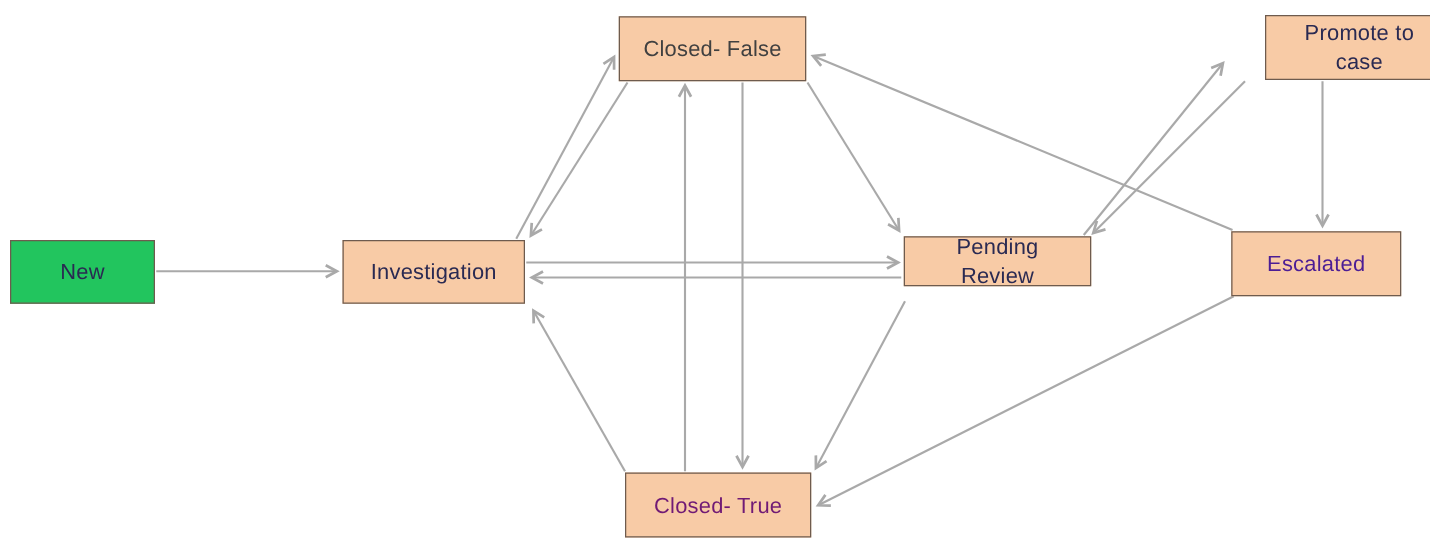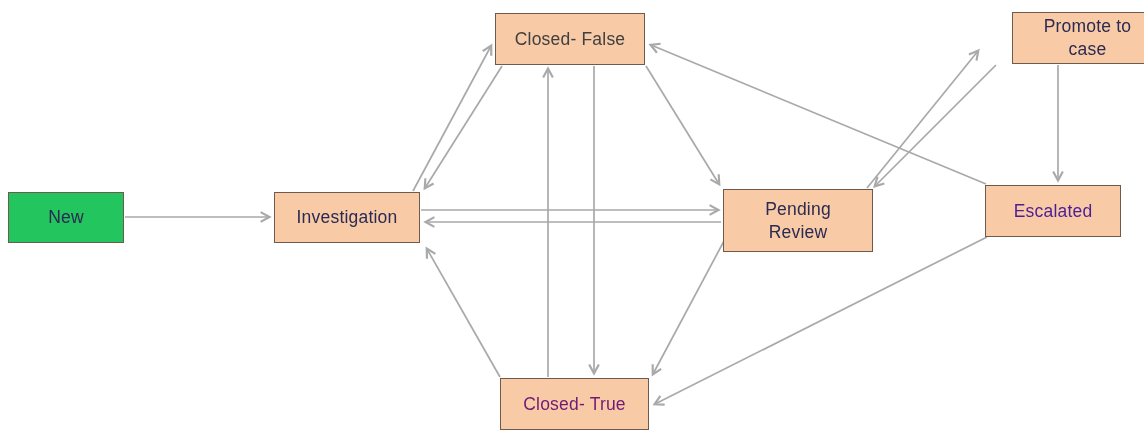--- a/index.html
+++ b/index.html
@@ -61,17 +61,17 @@
       <line x1="1058" y1="65" x2="1058" y2="180" stroke="#A9A9A9" stroke-width="1.7" marker-end="url(#arrowhead)"></line>
       <line x1="986" y1="184" x2="651" y2="45" stroke="#A9A9A9" stroke-width="1.7" marker-end="url(#arrowhead)"></line>
       <line x1="987" y1="237" x2="655" y2="404" stroke="#A9A9A9" stroke-width="1.7" marker-end="url(#arrowhead)"></line>
     </svg>
 
 <div class="node" style="left: 8px; top: 192px; width: 116px; height: 51px; background: #22c55e; border-color: rgb(110, 91, 78); color: rgb(42, 42, 82);"><span>New</span></div>
     <div class="node" style="left: 274px; top: 192px; width: 146px; height: 51px; background: rgb(248, 203, 166); border-color: rgb(110, 91, 78); color: rgb(42, 42, 82);"><span>Investigation</span></div>
     <div class="node" style="left: 495px; top: 13px; width: 150px; height: 52px; background: rgb(248, 203, 166); border-color: rgb(110, 91, 78); color: #404040;"><span>Closed- False</span></div>
     <div class="node" style="left: 984px; top: 12px; width: 151px; height: 52px; background: rgb(248, 203, 166); border-color: rgb(110, 91, 78); color: rgb(42, 42, 82); margin-left: 28px;"><span>Promote to
 case</span></div>
-    <div class="node" style="left: 723px; top: 189px; width: 150px; height: 63px; background: rgb(248, 203, 166); border-color: rgb(110, 91, 78); color: rgb(42, 42, 82);"><span>Pending
+    <div class="node" style="left: 723px; top: 189px; width: 150px; height: 40px; background: rgb(248, 203, 166); border-color: rgb(110, 91, 78); color: rgb(42, 42, 82);"><span>Pending
 Review</span></div>
     <div class="node" style="left: 985px; top: 185px; width: 136px; height: 52px; background: rgb(248, 203, 166); border-color: rgb(110, 91, 78); color: #4c1d95;"><span>Escalated</span></div>
     <div class="node" style="left: 500px; top: 378px; width: 149px; height: 52px; background: rgb(248, 203, 166); border-color: rgb(110, 91, 78); color: #701a75;"><span>Closed- True</span></div>
   </div>
 
 </body></html>

